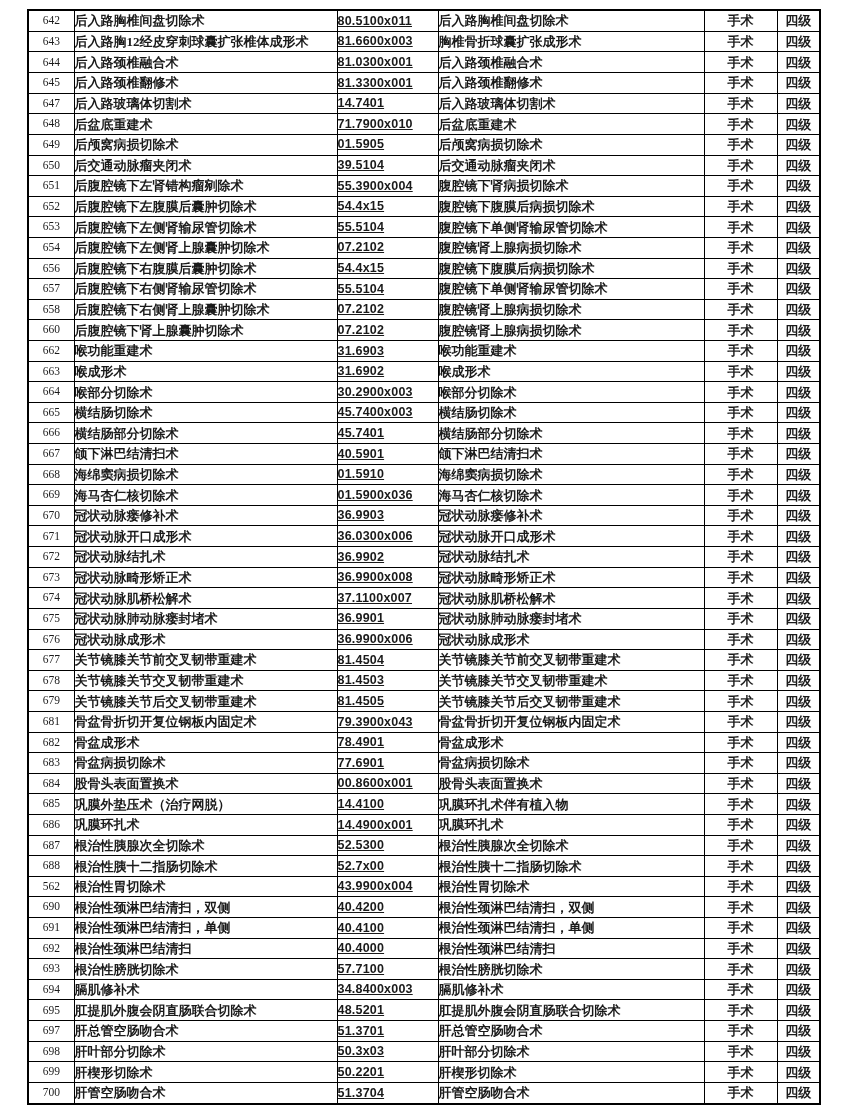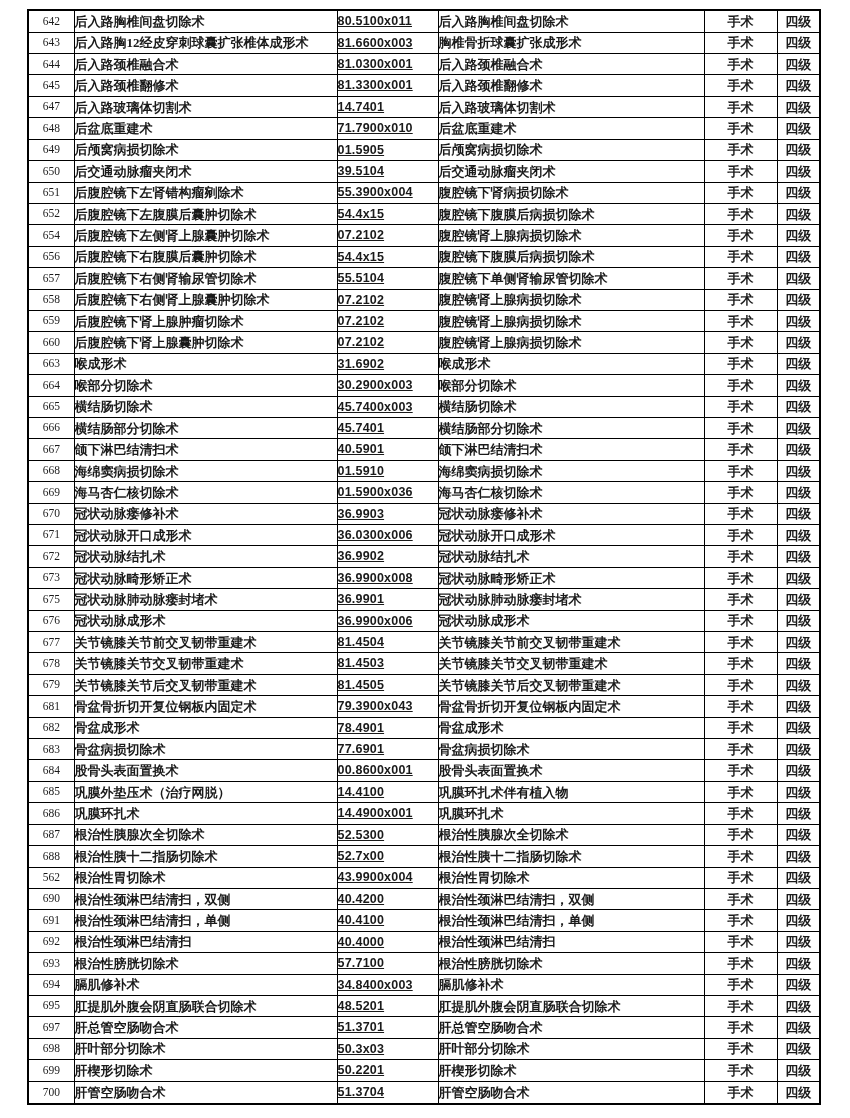--- a/index.html
+++ b/index.html
@@ -154,20 +154,28 @@
   </tr>
         <tr>
     <td class="c-no">652</td>
     <td class="c-name">后腹腔镜下左腹膜后囊肿切除术</td>
     <td class="c-code">54.4x15</td>
     <td class="c-name2">腹腔镜下腹膜后病损切除术</td>
     <td class="c-cat">手术</td>
     <td class="c-level">四级</td>
   </tr>
         <tr>
+    <td class="c-no">653</td>
+    <td class="c-name">后腹腔镜下左侧肾输尿管切除术</td>
+    <td class="c-code">55.5104</td>
+    <td class="c-name2">腹腔镜下单侧肾输尿管切除术</td>
+    <td class="c-cat">手术</td>
+    <td class="c-level">四级</td>
+  </tr>
+        <tr>
     <td class="c-no">654</td>
     <td class="c-name">后腹腔镜下左侧肾上腺囊肿切除术</td>
     <td class="c-code">07.2102</td>
     <td class="c-name2">腹腔镜肾上腺病损切除术</td>
     <td class="c-cat">手术</td>
     <td class="c-level">四级</td>
   </tr>
         <tr>
     <td class="c-no">656</td>
     <td class="c-name">后腹腔镜下右腹膜后囊肿切除术</td>
@@ -186,36 +194,36 @@
   </tr>
         <tr>
     <td class="c-no">658</td>
     <td class="c-name">后腹腔镜下右侧肾上腺囊肿切除术</td>
     <td class="c-code">07.2102</td>
     <td class="c-name2">腹腔镜肾上腺病损切除术</td>
     <td class="c-cat">手术</td>
     <td class="c-level">四级</td>
   </tr>
         <tr>
-    <td class="c-no">659</td>
-    <td class="c-name">后腹腔镜下肾上腺肿瘤切除术</td>
-    <td class="c-code">07.2102</td>
-    <td class="c-name2">腹腔镜肾上腺病损切除术</td>
-    <td class="c-cat">手术</td>
-    <td class="c-level">四级</td>
-  </tr>
-        <tr>
     <td class="c-no">660</td>
     <td class="c-name">后腹腔镜下肾上腺囊肿切除术</td>
     <td class="c-code">07.2102</td>
     <td class="c-name2">腹腔镜肾上腺病损切除术</td>
     <td class="c-cat">手术</td>
     <td class="c-level">四级</td>
   </tr>
         <tr>
+    <td class="c-no">662</td>
+    <td class="c-name">喉功能重建术</td>
+    <td class="c-code">31.6903</td>
+    <td class="c-name2">喉功能重建术</td>
+    <td class="c-cat">手术</td>
+    <td class="c-level">四级</td>
+  </tr>
+        <tr>
     <td class="c-no">663</td>
     <td class="c-name">喉成形术</td>
     <td class="c-code">31.6902</td>
     <td class="c-name2">喉成形术</td>
     <td class="c-cat">手术</td>
     <td class="c-level">四级</td>
   </tr>
         <tr>
     <td class="c-no">664</td>
     <td class="c-name">喉部分切除术</td>
@@ -286,20 +294,28 @@
     <td class="c-code">36.9902</td>
     <td class="c-name2">冠状动脉结扎术</td>
     <td class="c-cat">手术</td>
     <td class="c-level">四级</td>
   </tr>
         <tr>
     <td class="c-no">673</td>
     <td class="c-name">冠状动脉畸形矫正术</td>
     <td class="c-code">36.9900x008</td>
     <td class="c-name2">冠状动脉畸形矫正术</td>
+    <td class="c-cat">手术</td>
+    <td class="c-level">四级</td>
+  </tr>
+        <tr>
+    <td class="c-no">674</td>
+    <td class="c-name">冠状动脉肌桥松解术</td>
+    <td class="c-code">37.1100x007</td>
+    <td class="c-name2">冠状动脉肌桥松解术</td>
     <td class="c-cat">手术</td>
     <td class="c-level">四级</td>
   </tr>
         <tr>
     <td class="c-no">675</td>
     <td class="c-name">冠状动脉肺动脉瘘封堵术</td>
     <td class="c-code">36.9901</td>
     <td class="c-name2">冠状动脉肺动脉瘘封堵术</td>
     <td class="c-cat">手术</td>
     <td class="c-level">四级</td>

